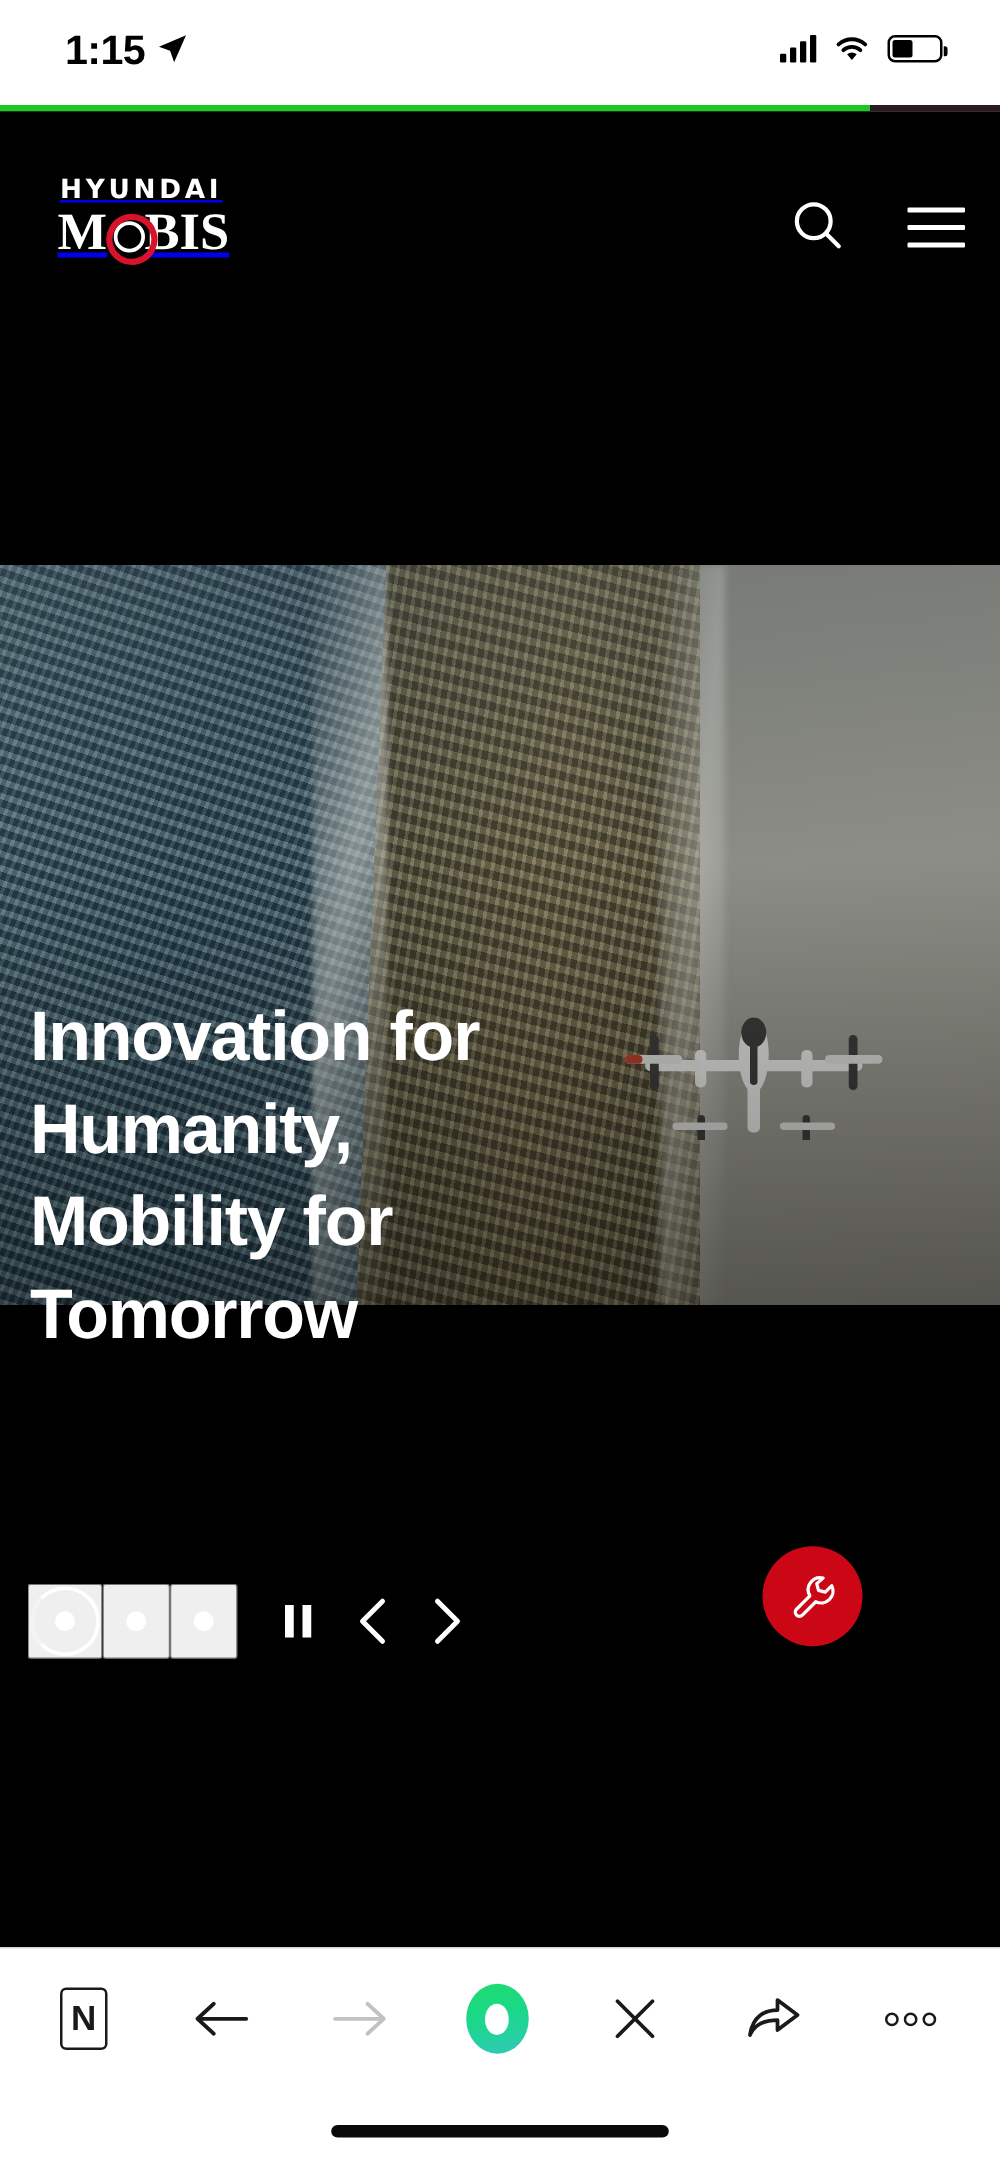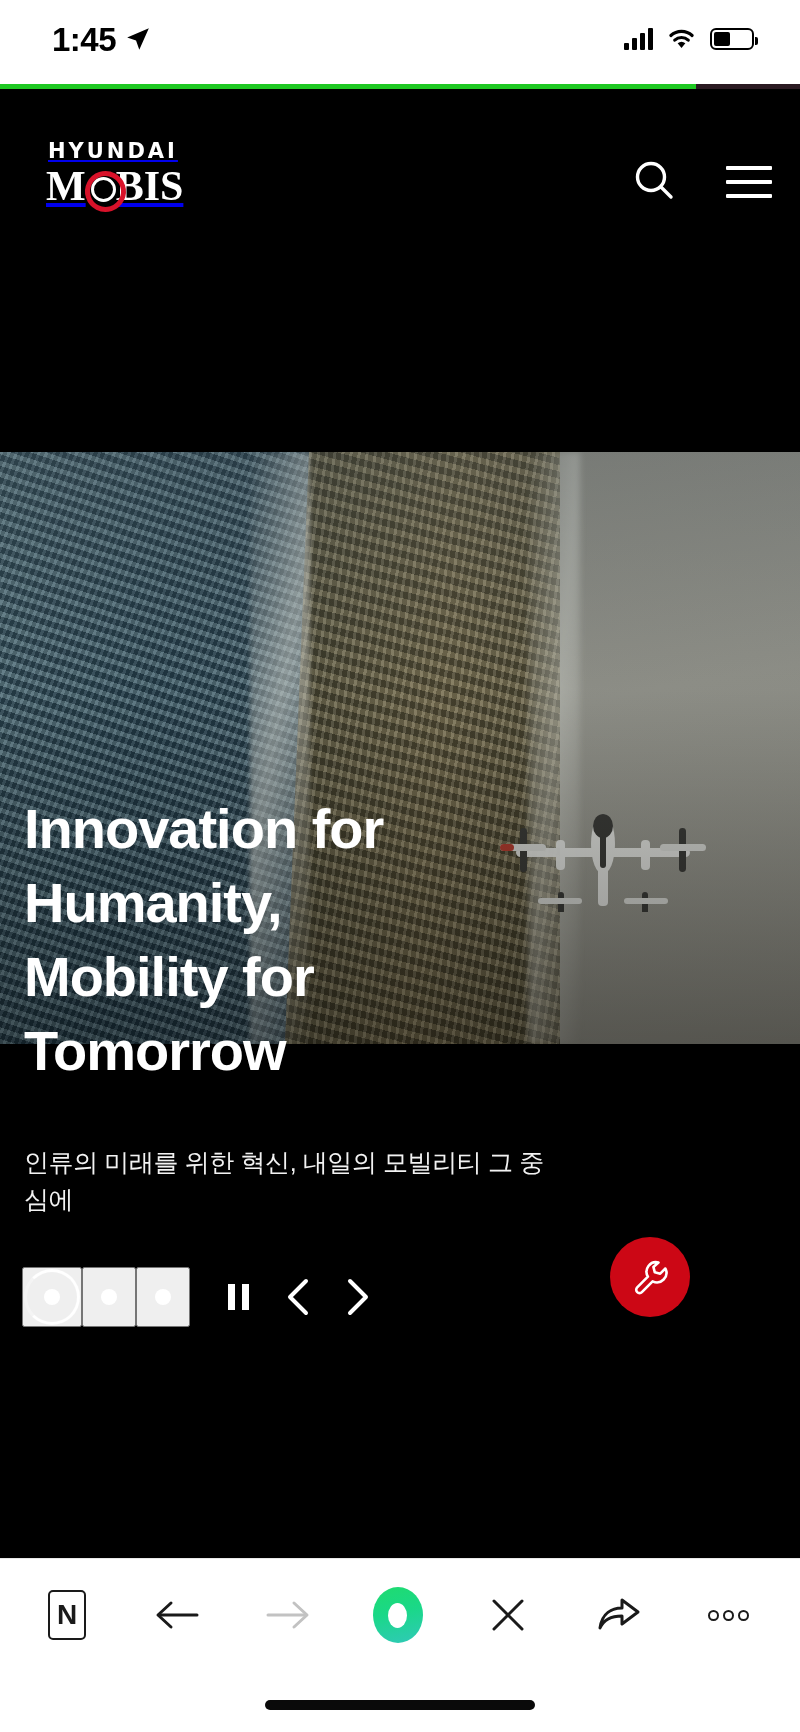--- a/index.html
+++ b/index.html
@@ -220,21 +220,21 @@
     width:270px; height:10px; border-radius:6px; background:#0a0a0a;
   }
 </style>
 </head>
 <body>
 
 <div class="phone">
 
   <div class="statusbar">
     <div class="status-left">
-      <span class="status-time">1:45</span>
+      <span class="status-time">1:15</span>
       <svg class="loc-arrow" viewBox="0 0 24 24">
         <path d="M22 2 L2 10.5 L10.2 13.4 L13.2 22 Z" fill="#000"></path>
       </svg>
     </div>
     <div class="status-right">
       <span class="sig">
           <i></i>
           <i></i>
           <i></i>
           <i></i>
@@ -313,21 +313,20 @@
         <rect x="2" y="52" width="14" height="7" rx="3.5" fill="#b43b2c"></rect>
       </svg>
       <div class="hero-haze"></div>
     </div>
 
     <h1 class="hero-title">Innovation for
 Humanity,
 Mobility for
 Tomorrow</h1>
 
-    <p class="hero-caption">인류의 미래를 위한 혁신, 내일의 모빌리티 그 중심에</p>
 
     <div class="carousel-controls">
       <button class="dot-wrap">
         <span class="ring"></span>
         <span class="dot"></span>
       </button>
       <button class="dot-plain">
         <span class="dot"></span>
       </button>
       <button class="dot-plain">

